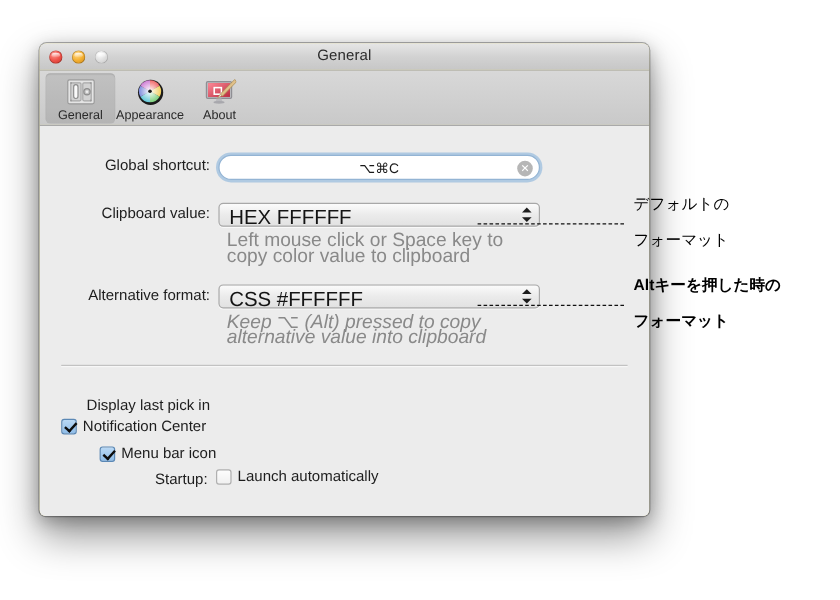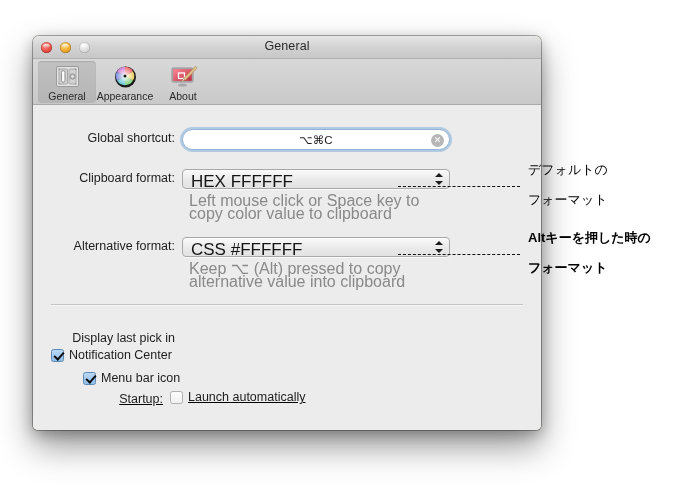--- a/index.html
+++ b/index.html
@@ -334,60 +334,60 @@
 
     <div class="row" style="left:18px; top:24px;">
       <div class="field-label">Global shortcut:</div>
       <div id="shortcut-field">
         <div id="shortcut-value">⌥⌘C</div>
         <div id="shortcut-clear">✕</div>
       </div>
     </div>
 
     <div class="row" style="left:18px; top:64px;">
-      <div class="field-label">Clipboard format:</div>
+      <div class="field-label">Clipboard value:</div>
       <div class="popup">
         <div class="popup-value">HEX FFFFFF</div>
         <div class="popup-arrows">
           <span class="up"></span>
             <span class="dn"></span>
         </div>
       </div>
     </div>
     <div class="help-text" style="left:156px; top:89px;">Left mouse click or Space key to copy color value to clipboard</div>
 
     <div class="row" style="left:18px; top:132px;">
       <div class="field-label">Alternative format:</div>
       <div class="popup">
         <div class="popup-value">CSS #FFFFFF</div>
         <div class="popup-arrows">
           <span class="up"></span>
             <span class="dn"></span>
         </div>
       </div>
     </div>
-    <div class="help-text" style="left:156px; top:157px;">Keep ⌥ (Alt) pressed to copy alternative value into clipboard</div>
+    <div class="help-text" style="left:156px; top:157px;font-style:italic;">Keep ⌥ (Alt) pressed to copy alternative value into clipboard</div>
 
     <div id="divider"></div>
 
     <div class="row" style="left:18px; top:224px;flex-direction:column;">
       <div class="field-label">Display last pick in</div>
       <div>
         <div class="cb-line">
           <div class="checkbox on"></div>
           <div class="cb-label">Notification Center</div>
         </div>
         <div class="cb-line" style="margin-top:9px;margin-left:32px;">
           <div class="checkbox on"></div>
           <div class="cb-label">Menu bar icon</div>
         </div>
       </div>
     </div>
 
-    <div class="row" style="left:6px; top:285px;text-decoration:underline;">
+    <div class="row" style="left:16px; top:285px;">
       <div class="field-label">Startup:</div>
       <div class="cb-line">
         <div class="checkbox off"></div>
         <div class="cb-label">Launch automatically</div>
       </div>
     </div>
 
   </div>
 </div>
 

